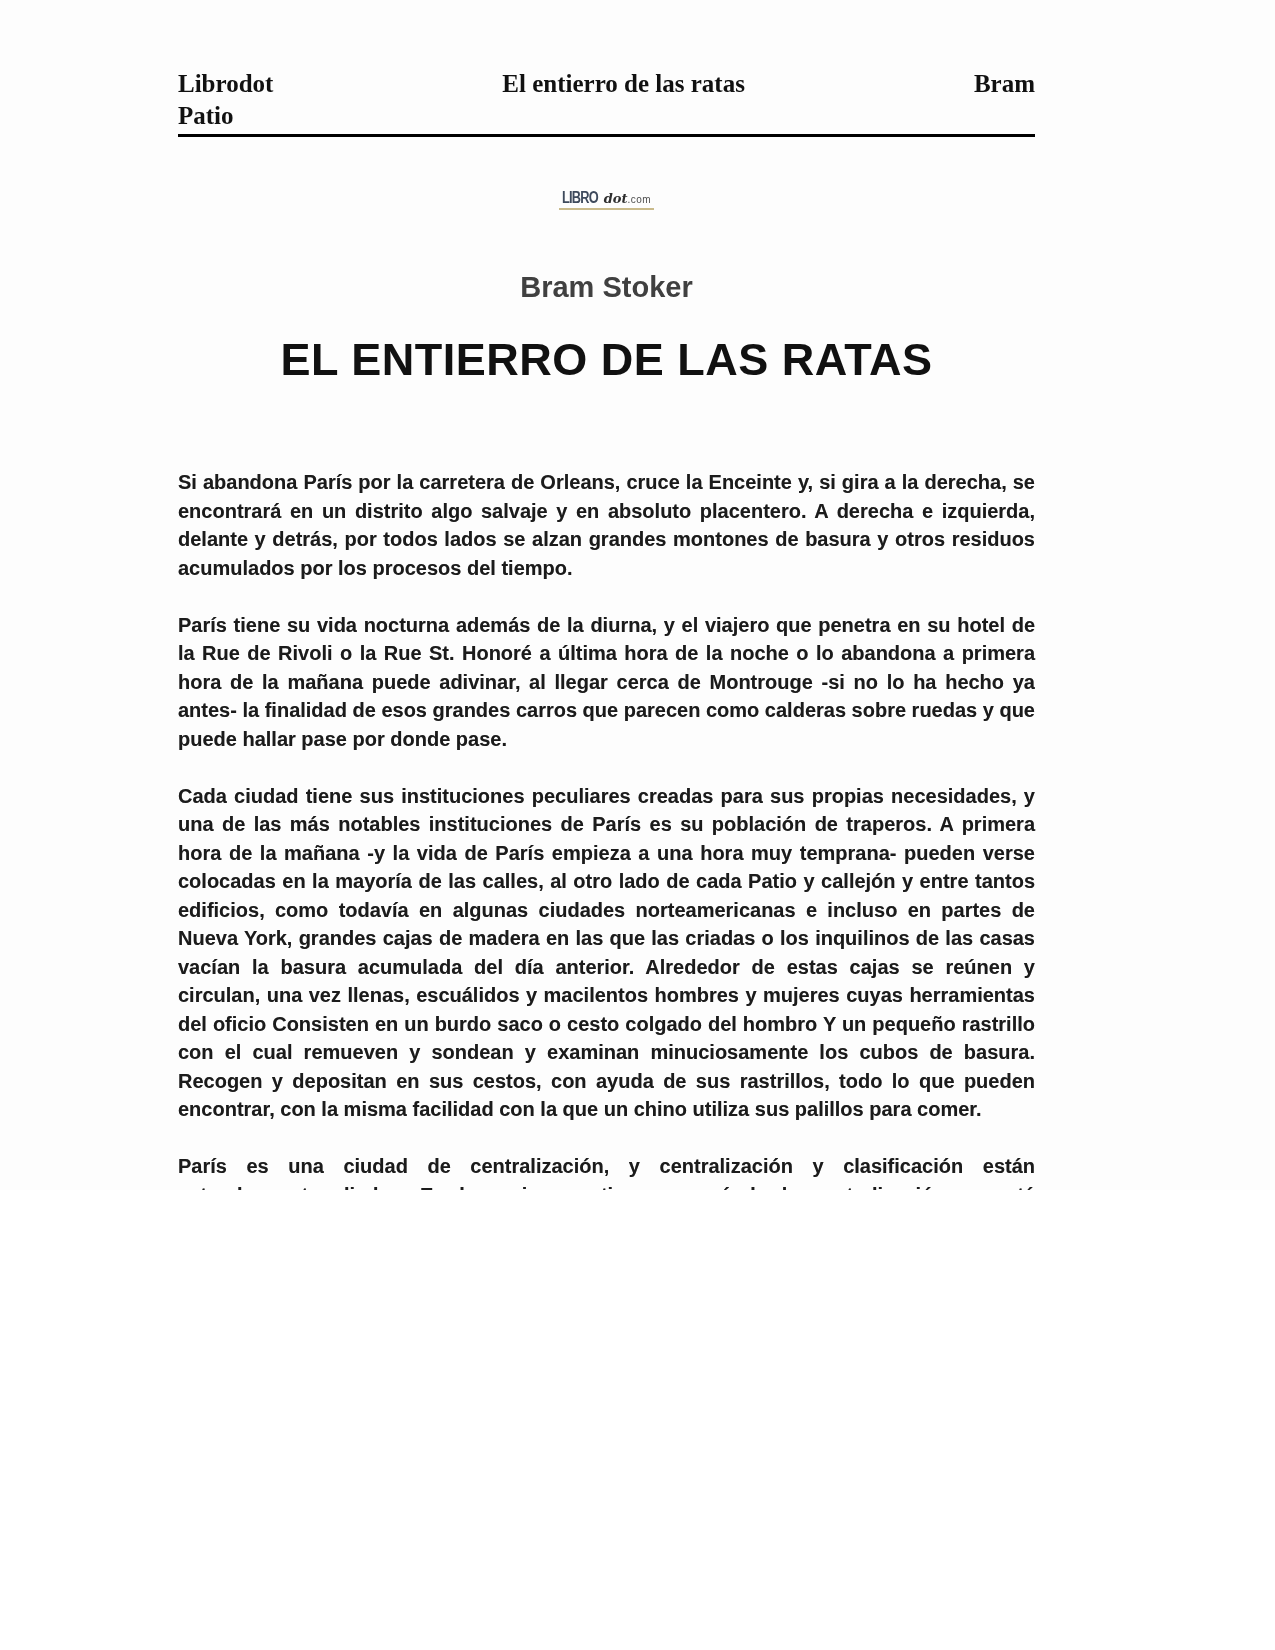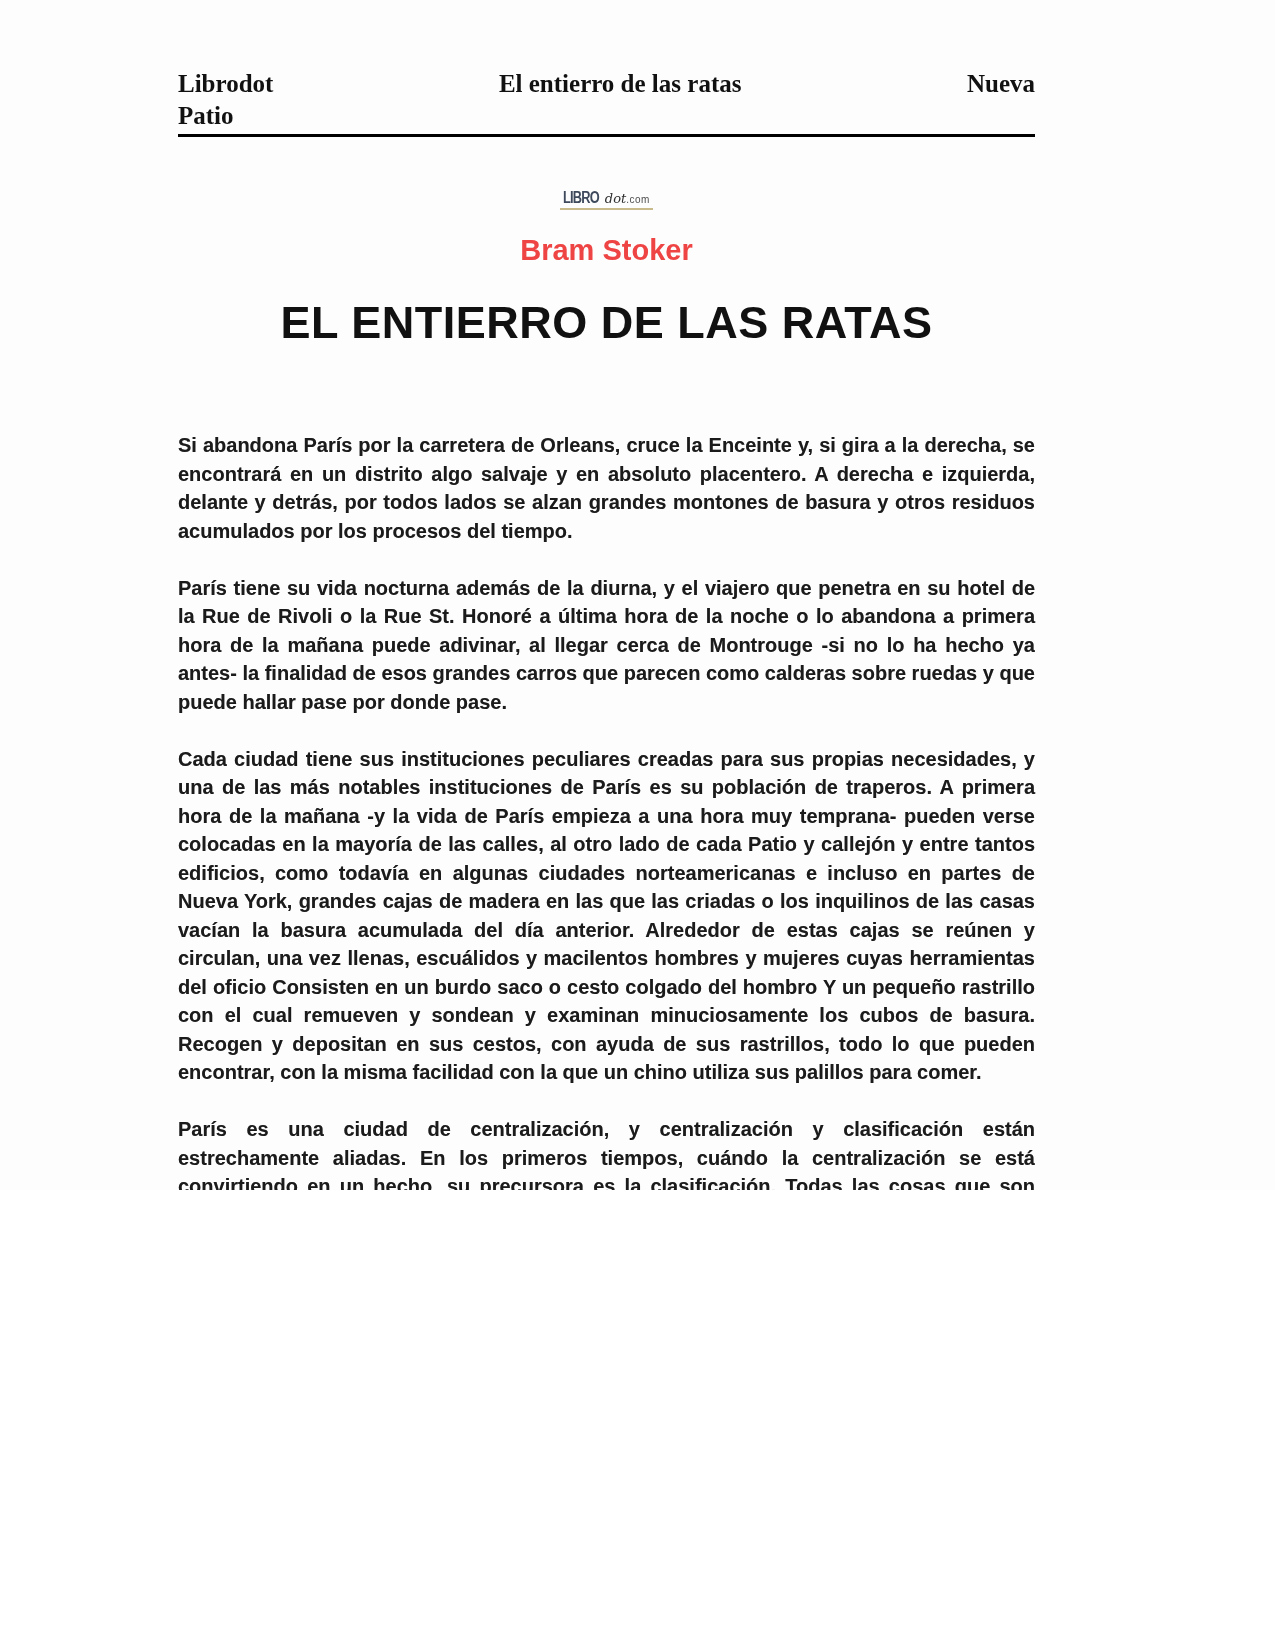--- a/index.html
+++ b/index.html
@@ -63,39 +63,39 @@
     font-weight: bold;
     font-size: 16px;
     letter-spacing: -1px;
     transform: scaleX(0.8);
     transform-origin: left center;
     color: var(--logo-libro);
   }
   .logo-dot {
     font-family: "DejaVu Serif", serif;
     font-style: italic;
-    font-weight: normal;
+    font-weight: bold;
     font-size: 13px;
     color: #2e2e2e;
     margin-left: -3px;
   }
   .logo-com {
     font-size: 10px;
     color: #4e4e4e;
     letter-spacing: 0.5px;
   }
 
   
   .author {
-    margin-top: 23px;
+    margin-top: 60px;
     text-align: center;
     font-weight: bold;
     font-size: 29px;
     line-height: 34px;
-    color: #ef4444;
+    color: #404040;
   }
   .title {
     margin-top: 30px;
     text-align: center;
     font-weight: bold;
     font-size: 45px;
     line-height: 52px;
     letter-spacing: 0.5px;
     color: #111;
   }
@@ -115,21 +115,21 @@
 </head>
 <body>
 
 <div class="page">
   <div class="content">
 
     <div class="header">
       <div class="header-row">
         <span>Librodot</span>
         <span>El entierro de las ratas</span>
-        <span>Nueva</span>
+        <span>Bram</span>
       </div>
       <div class="header-row">
         <span>Patio</span>
       </div>
       <hr class="header-rule">
     </div>
 
     <div class="logo-row">
       <span class="logo">
         <span class="logo-libro">LIBRO</span><span class="logo-dot">dot</span><span class="logo-com">.com</span>

